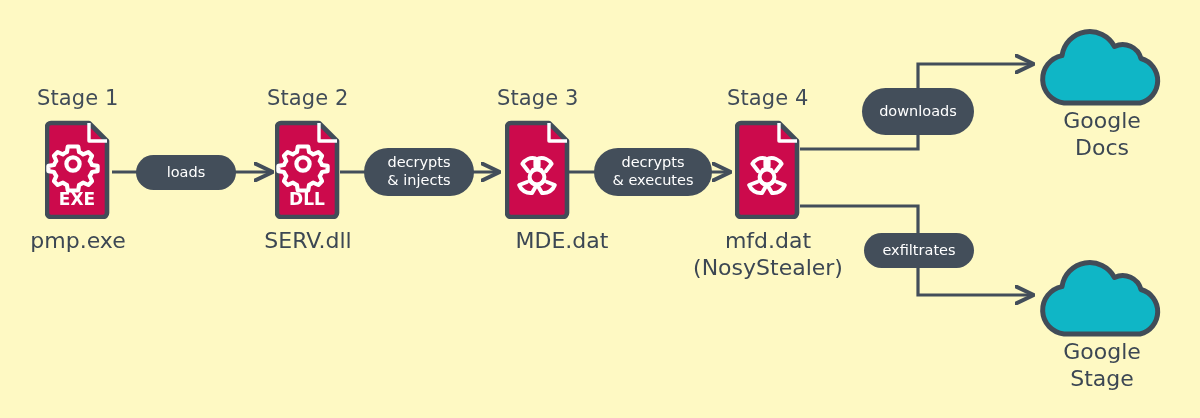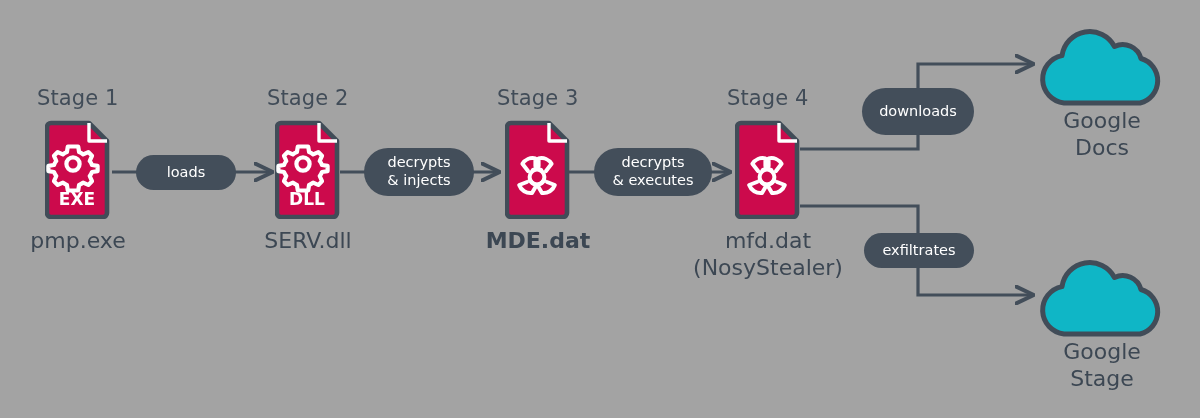--- a/index.html
+++ b/index.html
@@ -7,21 +7,21 @@
     padding: 0;
     background: #ffffff;
   }
   body {
     font-family: "DejaVu Sans", "Liberation Sans", sans-serif;
   }
   #canvas {
     position: relative;
     width: 1200px;
     height: 418px;
-    background: #a3a3a3;
+    background: #fef9c3;
     overflow: hidden;
   }
   .abs { position: absolute; }
 
   
   .stage-label {
     font-size: 21px;
     color: #414c58;
     font-weight: 400;
     letter-spacing: 0.1px;
@@ -169,21 +169,21 @@
         <path d="M -9.0,-6.0 L -14.6,-13.2 A 12 12 0 0 1 -1.6,-18.6 L -1.6,-10.8"></path>
 
         <path d="M 9.0,-6.0 L 14.6,-13.2 A 12 12 0 0 0 1.6,-18.6 L 1.6,-10.8"></path>
 
         <path d="M -10.0,5.0 L -17.8,8.0 A 12 12 0 0 0 -5.0,16.0 L -1.2,9.6"></path>
         <path d="M 10.0,5.0 L 17.8,8.0 A 12 12 0 0 1 5.0,16.0 L 1.2,9.6"></path>
       </g>
     </svg>
   </div>
 
-  <div class="abs file-label" style="left:460px; top:228px; width:156px;font-weight:bold;">
+  <div class="abs file-label" style="left:484px; top:228px; width:156px;">
     <div>MDE.dat</div>
   </div>
 
   <div class="abs pill two-line" style="left:594px; top:148px; width:118px; height:48px;">
     <div>
       <div>decrypts</div>
       <div>&amp; executes</div>
     </div>
   </div>
 

